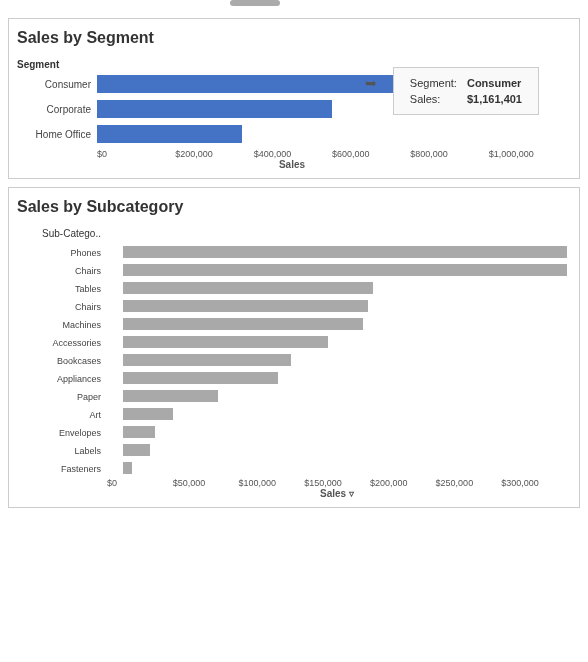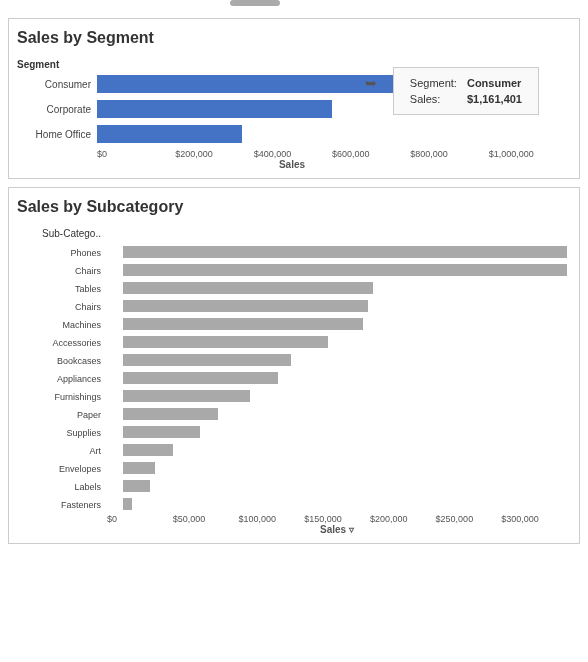--- a/index.html
+++ b/index.html
@@ -307,30 +307,22 @@
     </div>
     <div class="sub-row">
       <div class="sub-label">Bookcases</div>
       <div class="sub-bar" style="width:168px;"></div>
     </div>
     <div class="sub-row">
       <div class="sub-label">Appliances</div>
       <div class="sub-bar" style="width:155px;"></div>
     </div>
     <div class="sub-row">
-      <div class="sub-label">Furnishings</div>
-      <div class="sub-bar" style="width:127px;"></div>
-    </div>
-    <div class="sub-row">
       <div class="sub-label">Paper</div>
       <div class="sub-bar" style="width:95px;"></div>
-    </div>
-    <div class="sub-row">
-      <div class="sub-label">Supplies</div>
-      <div class="sub-bar" style="width:77px;"></div>
     </div>
     <div class="sub-row">
       <div class="sub-label">Art</div>
       <div class="sub-bar" style="width:50px;"></div>
     </div>
     <div class="sub-row">
       <div class="sub-label">Envelopes</div>
       <div class="sub-bar" style="width:32px;"></div>
     </div>
     <div class="sub-row">

